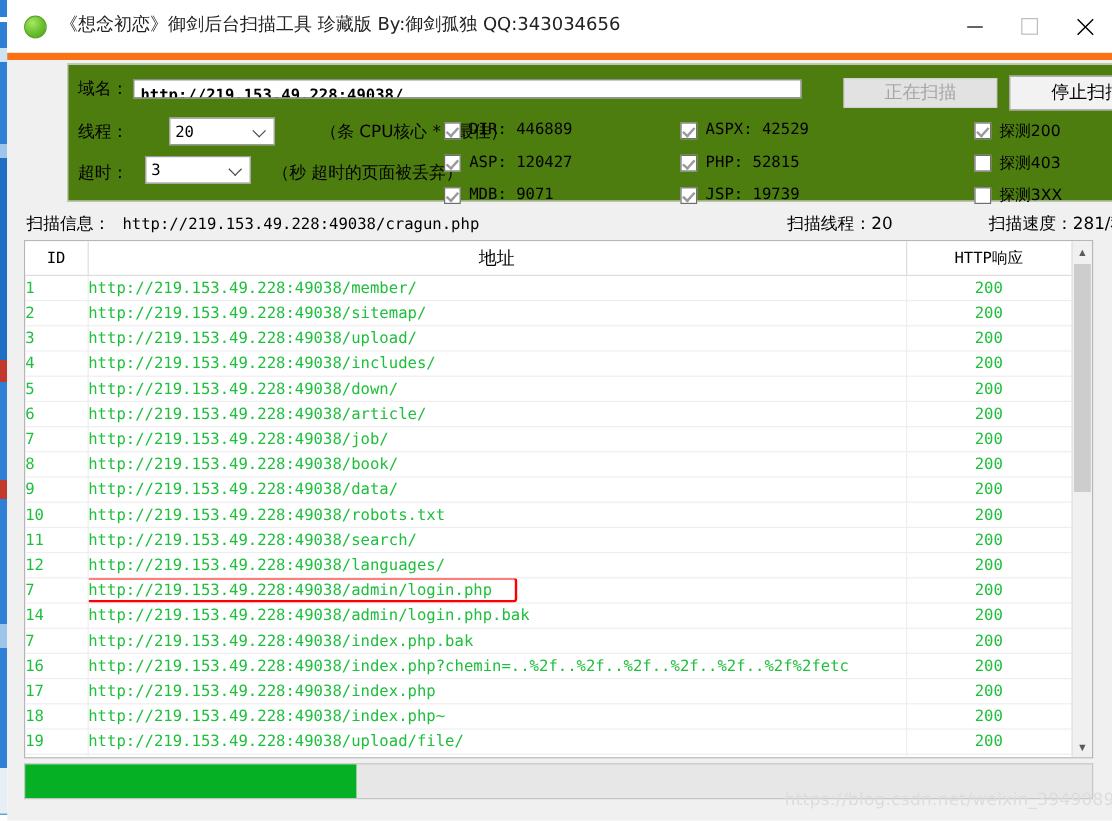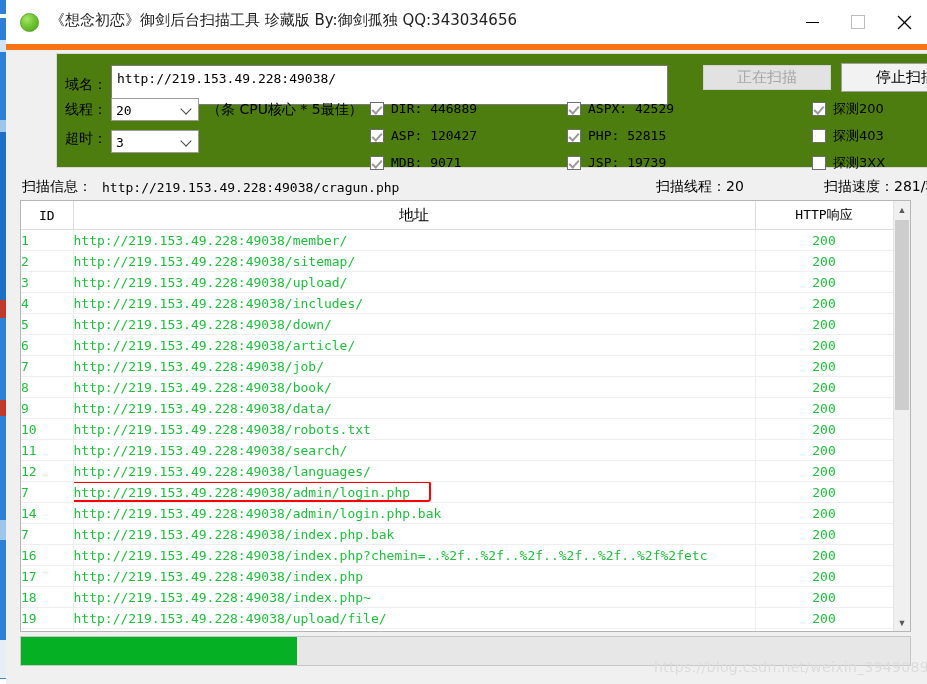--- a/index.html
+++ b/index.html
@@ -130,46 +130,49 @@
   .row-domain {
     position: absolute;
     left: 8px;
     top: 11px;
     display: flex;
     align-items: center;
   }
   .domain-input {
     margin-left: 4px;
     width: 557px;
-    height: 40px;
+    height: 16px;
     background: #ffffff;
     border: 1px solid #7a7a7a;
     box-sizing: border-box;
     padding: 2px 4px 0 5px;
     font-family: "DejaVu Sans Mono", monospace;
     font-size: 13px;
     color: #000000;
     line-height: 21px;
     overflow: hidden;
     white-space: nowrap;
+    font-weight: bold;
   }
 
   .row-threads {
     position: absolute;
     left: 8px;
     top: 44px;
     display: flex;
     align-items: center;
+    gap: 30px;
   }
   .row-timeout {
     position: absolute;
     left: 8px;
     top: 76px;
     display: flex;
-    align-items: flex-start;
+    align-items: flex-end;
+    gap: 10px;
   }
   .combo {
     position: relative;
     margin-left: 4px;
     width: 88px;
     height: 23px;
     background: #ffffff;
     border: 1px solid #9a9a9a;
     box-sizing: border-box;
     font-family: "DejaVu Sans Mono", monospace;
@@ -512,20 +515,21 @@
       </div>
       <span class="hint">（条 CPU核心 * 5最佳）</span>
     </div>
 
     <div class="row-timeout">
       <span class="lbl-cn">超时：</span>
       <div class="combo">
         <span>3</span>
         <span class="chev"></span>
       </div>
+      <span class="hint">（秒 超时的页面被丢弃）</span>
     </div>
 
     <div class="cb-col c1">
       <div class="cb-row">
         <span class="cb-box checked"></span>
         <span class="cb-text">DIR: 446889</span>
       </div>
       <div class="cb-row">
         <span class="cb-box checked"></span>
         <span class="cb-text">ASP: 120427</span>

